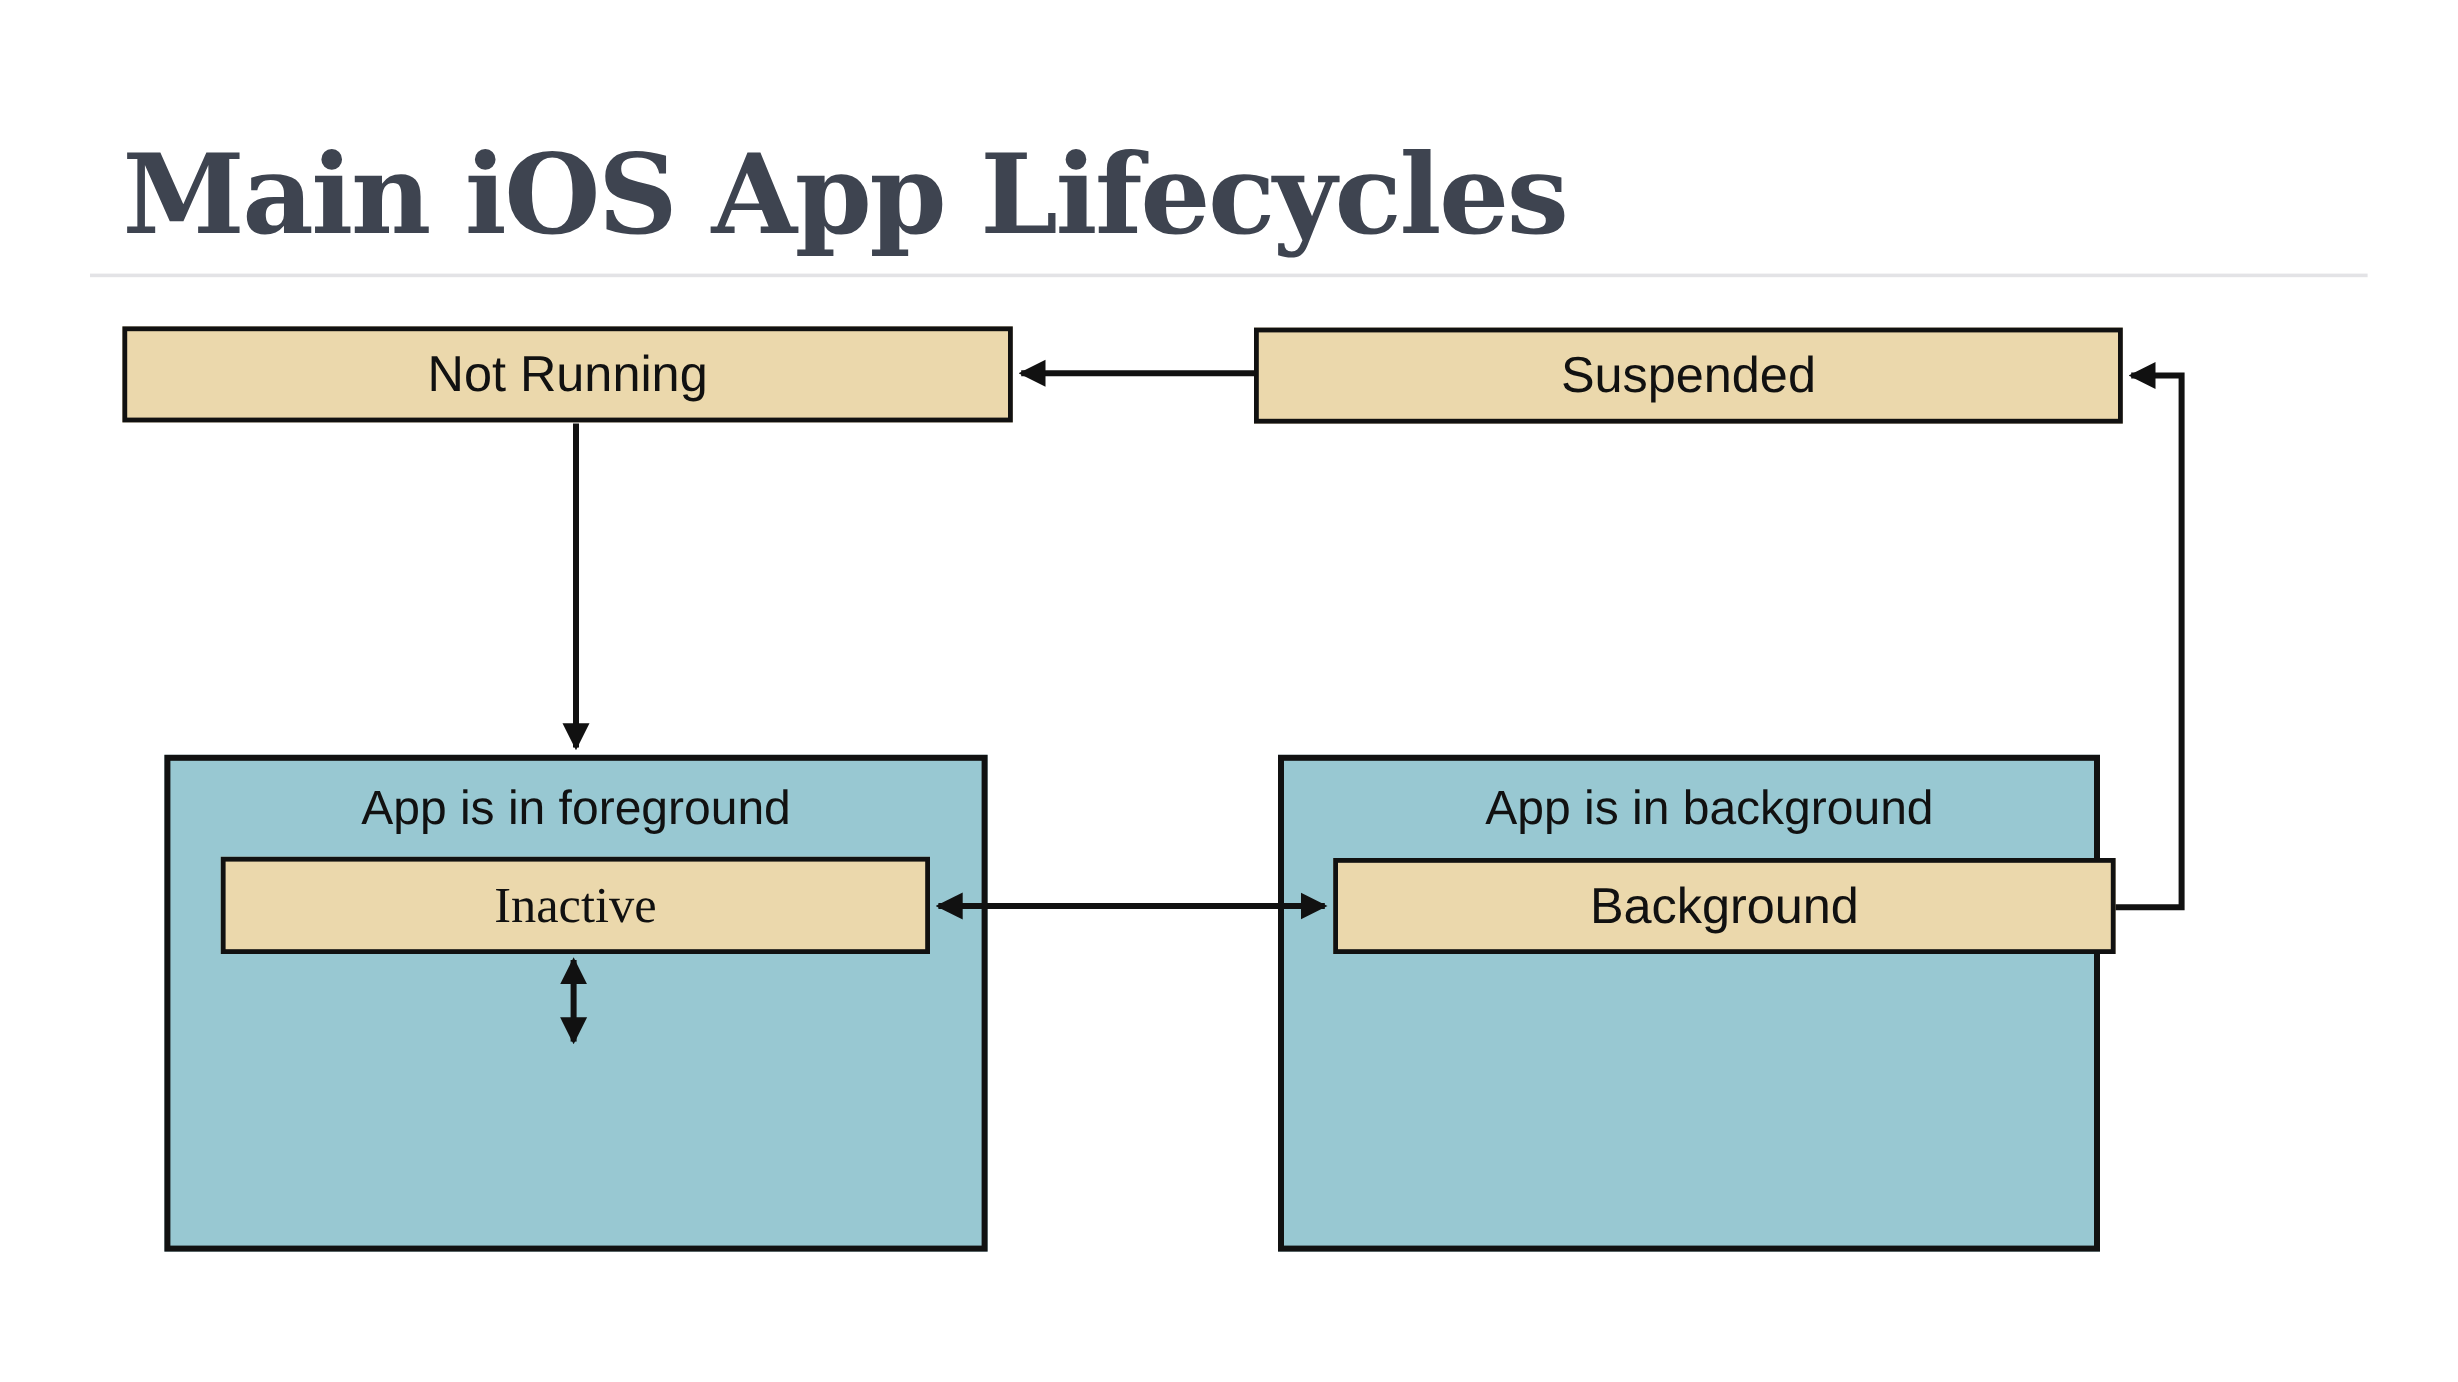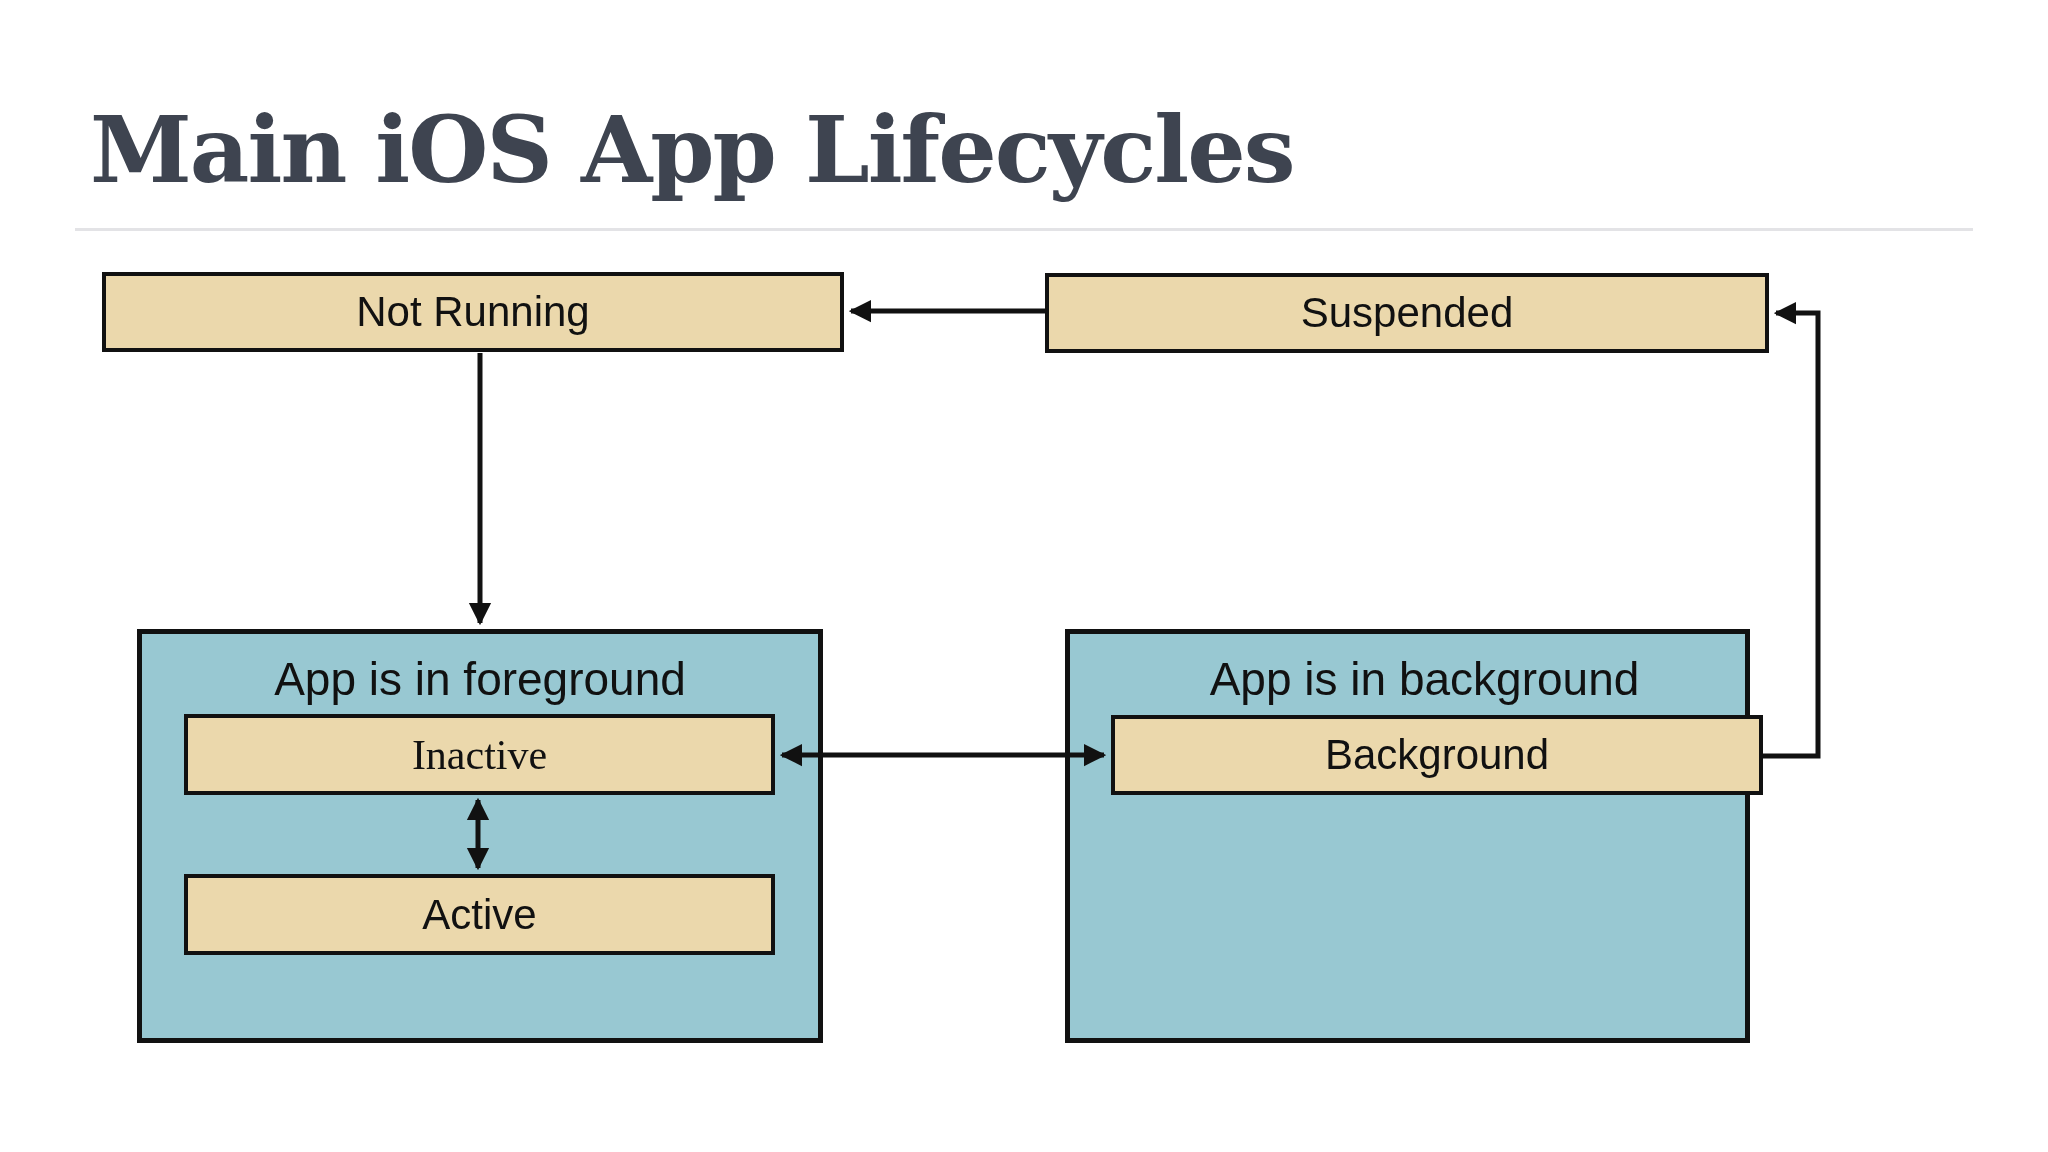--- a/index.html
+++ b/index.html
@@ -14,21 +14,21 @@
     overflow: hidden;
     background: var(--page-bg, #ffffff);
     font-family: "Liberation Sans", sans-serif;
   }
 
   
   .page-title {
     position: absolute;
     left: 90px;
     top: 96px;
-    margin: 0;
+    margin: 12px;
     font-family: "DejaVu Serif", "Liberation Serif", serif;
     font-weight: 700;
     font-size: 92px;
     letter-spacing: -2px;
     color: var(--title-color, #3E4450);
     white-space: nowrap;
   }
   .divider {
     position: absolute;
     left: 75px;
@@ -54,21 +54,21 @@
     box-sizing: border-box;
     background: var(--container-fill, #98C8D2);
     border: 5px solid var(--line-color, #111111);
     z-index: 1;
   }
   .group-foreground { left: 137px; top: 629px; width: 686px; height: 414px; }
   .group-background { left: 1065px; top: 629px; width: 685px; height: 414px; padding-left: 34px; }
   .group-label {
     margin-top: 18px;
     text-align: center;
-    font-size: 46px;
+    font-size: 40px;
     color: #111111;
   }
 
   
   .node {
     position: absolute;
     box-sizing: border-box;
     background: var(--node-fill, #EBD8AC);
     border: 4px solid var(--line-color, #111111);
     display: flex;
@@ -118,21 +118,18 @@
   </div>
 
   <div class="node node-not-running">
     <span>Not Running</span>
   </div>
 
   <div class="node node-inactive">
     <span>Inactive</span>
   </div>
 
-  <div class="node node-active">
-    <span>Active</span>
-  </div>
 
   <div class="node node-background">
     <span>Background</span>
   </div>
 
 </div>
 
 </body></html>

